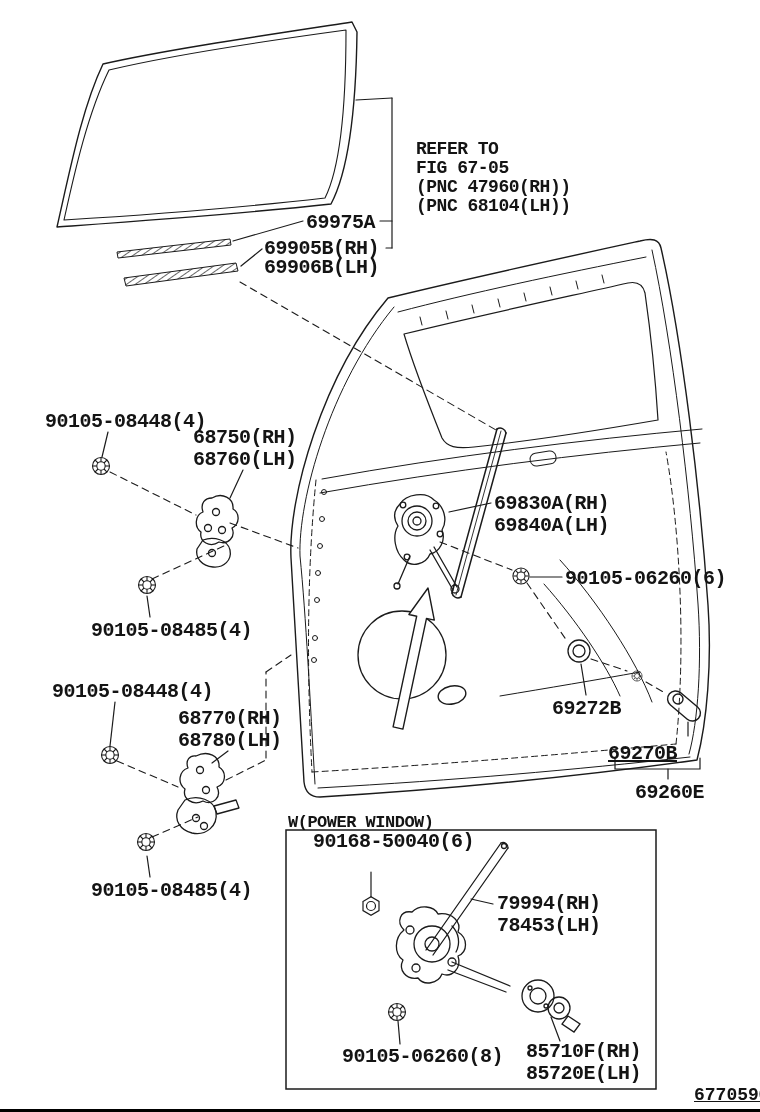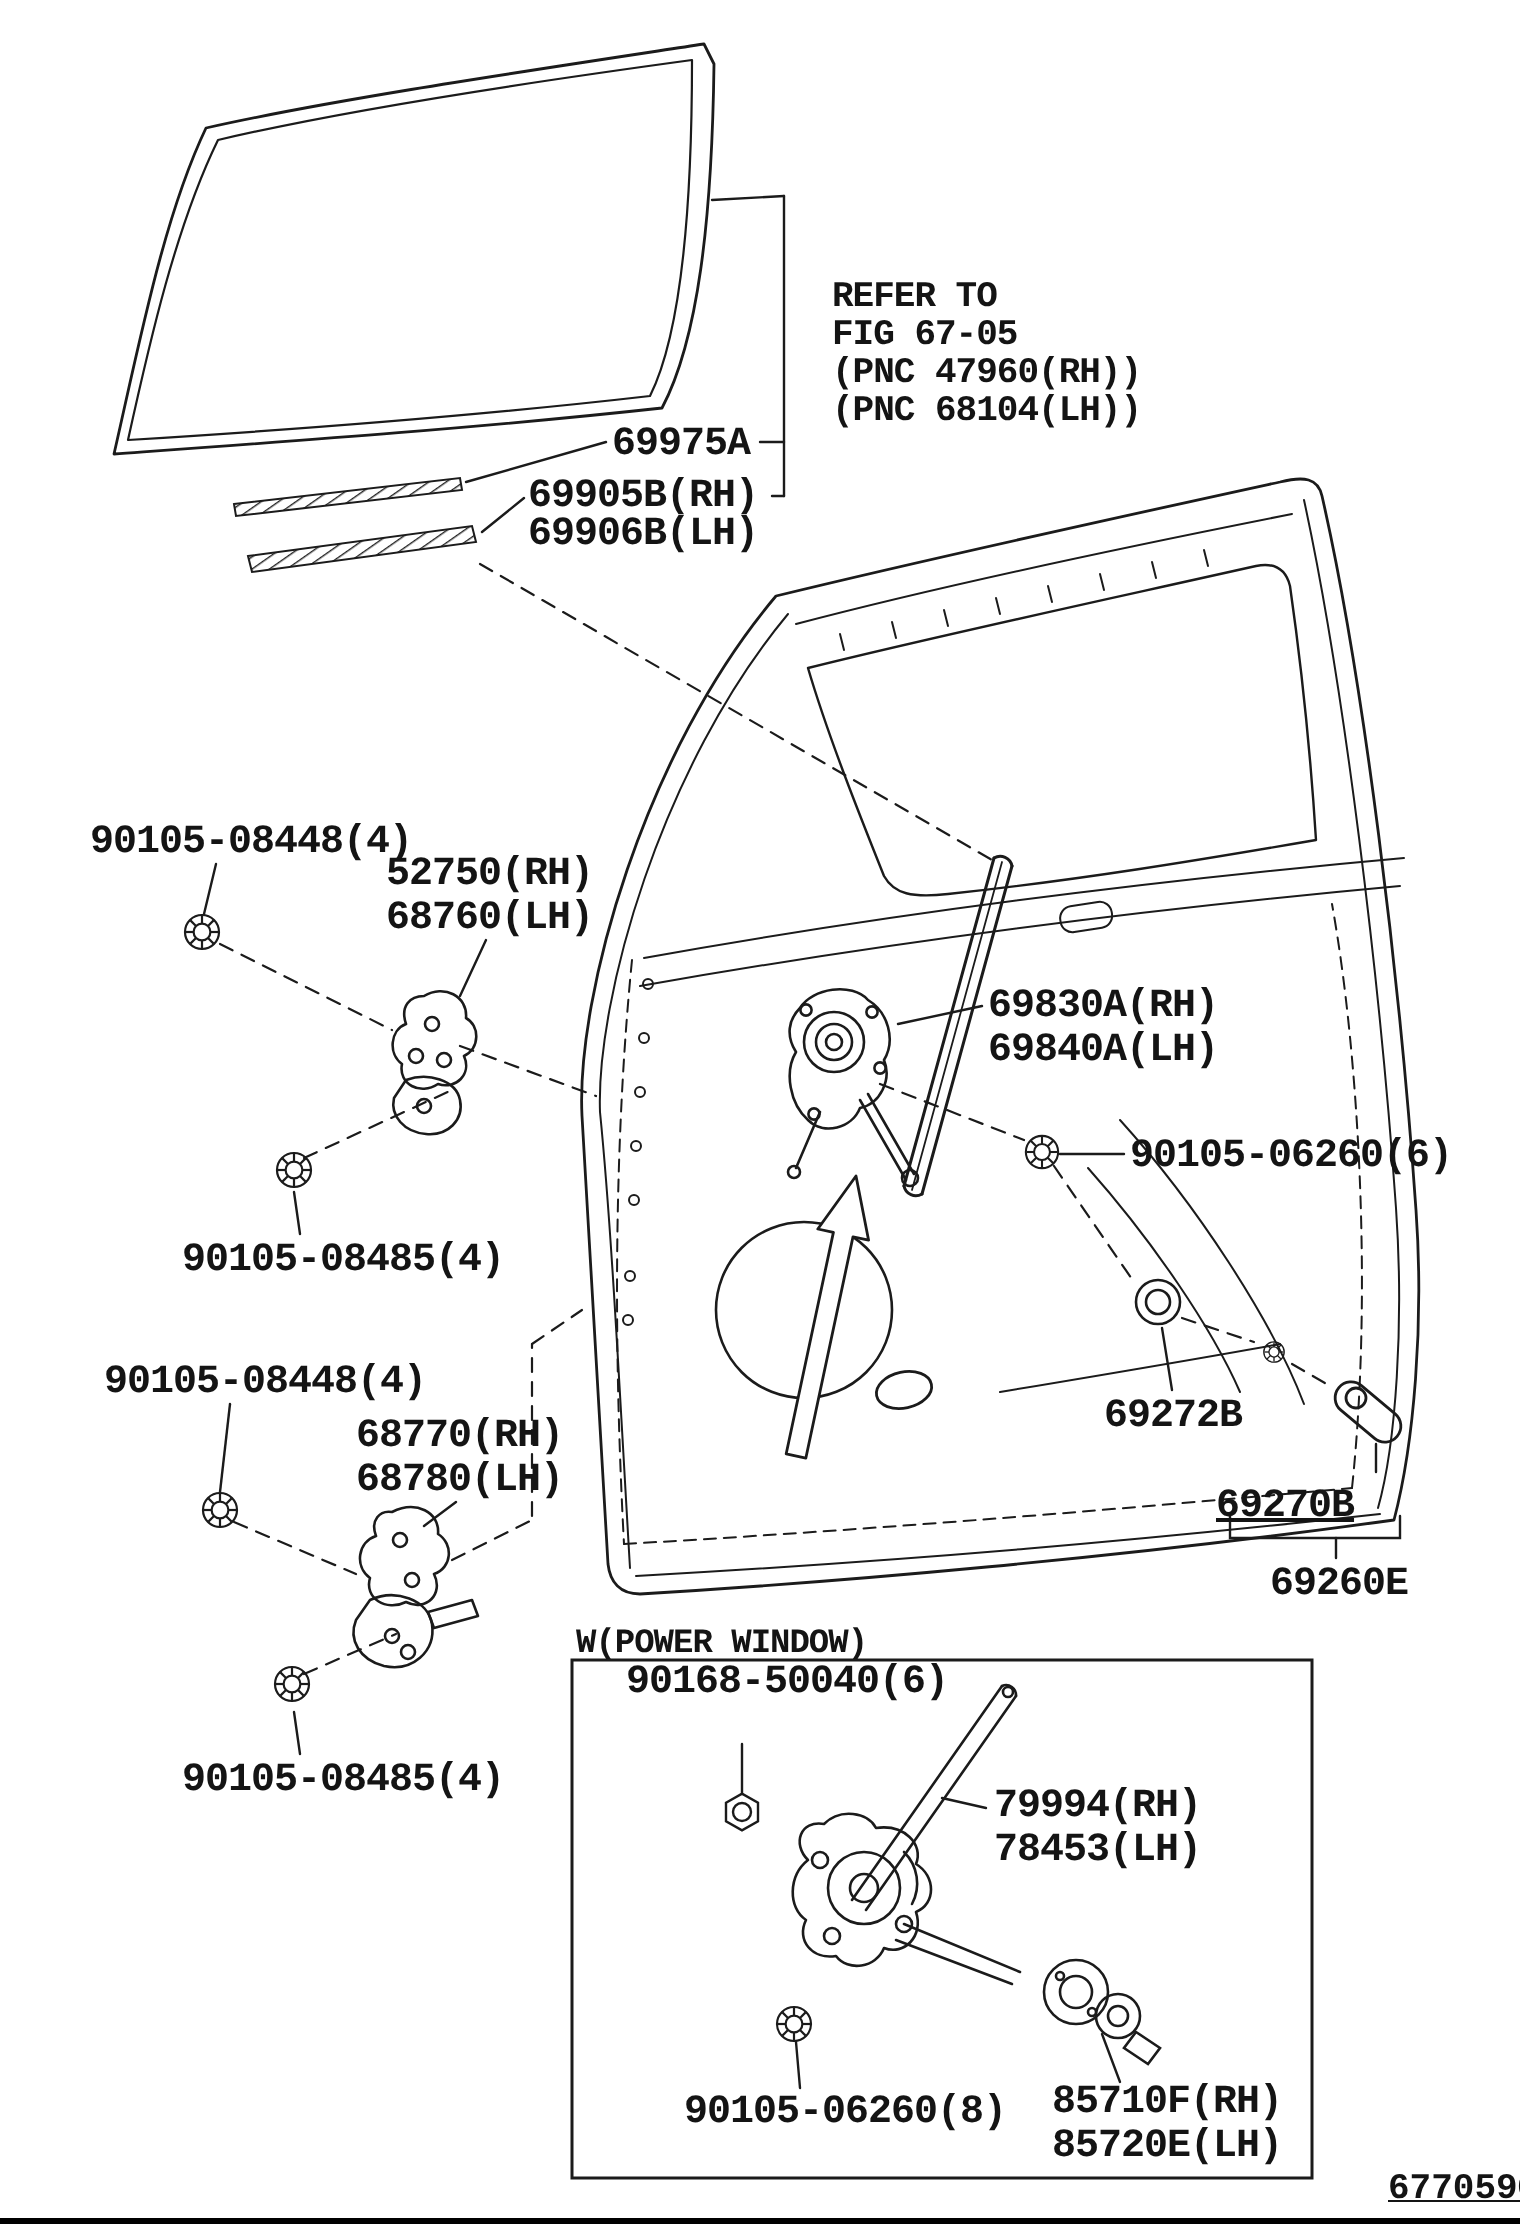--- a/index.html
+++ b/index.html
@@ -246,21 +246,21 @@
     <div>FIG 67-05</div>
     <div>(PNC 47960(RH))</div>
     <div>(PNC 68104(LH))</div>
   </div>
 
   <div class="lbl" style="left:306px;top:213px;">69975A</div>
   <div class="lbl" style="left:264px;top:239px;">69905B(RH)</div>
   <div class="lbl" style="left:264px;top:258px;">69906B(LH)</div>
 
   <div class="lbl" style="left:45px;top:412px;">90105-08448(4)</div>
-  <div class="lbl" style="left:193px;top:428px;">52750(RH)</div>
+  <div class="lbl" style="left:193px;top:428px;">68750(RH)</div>
   <div class="lbl" style="left:193px;top:450px;">68760(LH)</div>
 
   <div class="lbl" style="left:494px;top:494px;">69830A(RH)</div>
   <div class="lbl" style="left:494px;top:516px;">69840A(LH)</div>
   <div class="lbl" style="left:565px;top:569px;">90105-06260(6)</div>
 
   <div class="lbl" style="left:91px;top:621px;">90105-08485(4)</div>
   <div class="lbl" style="left:52px;top:682px;">90105-08448(4)</div>
   <div class="lbl" style="left:178px;top:709px;">68770(RH)</div>
   <div class="lbl" style="left:178px;top:731px;">68780(LH)</div>

